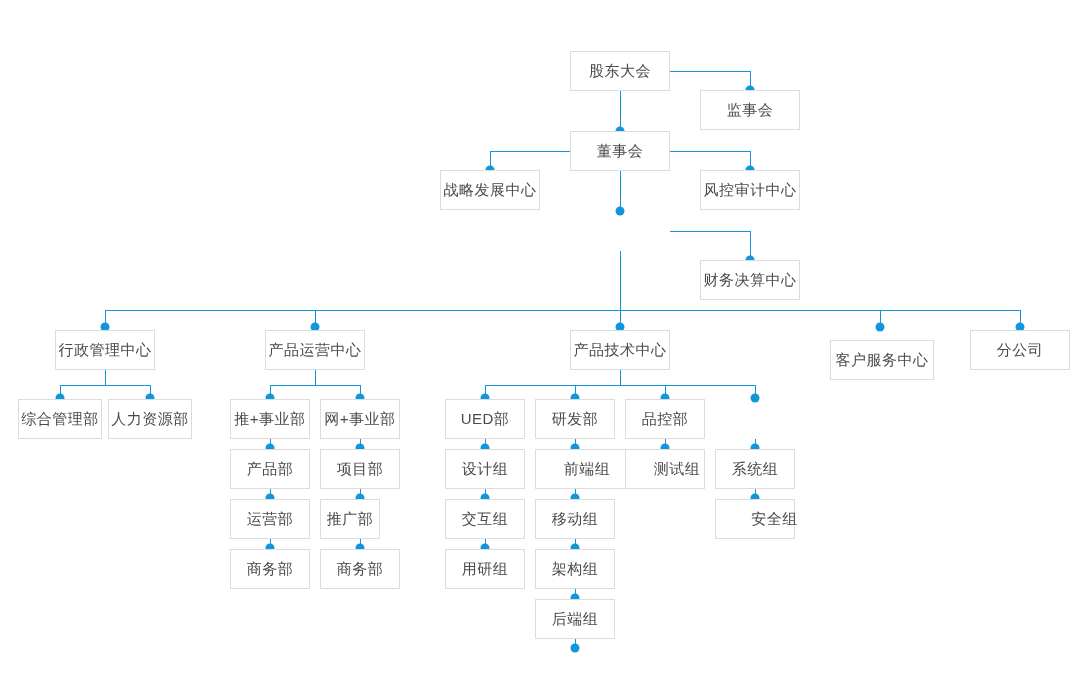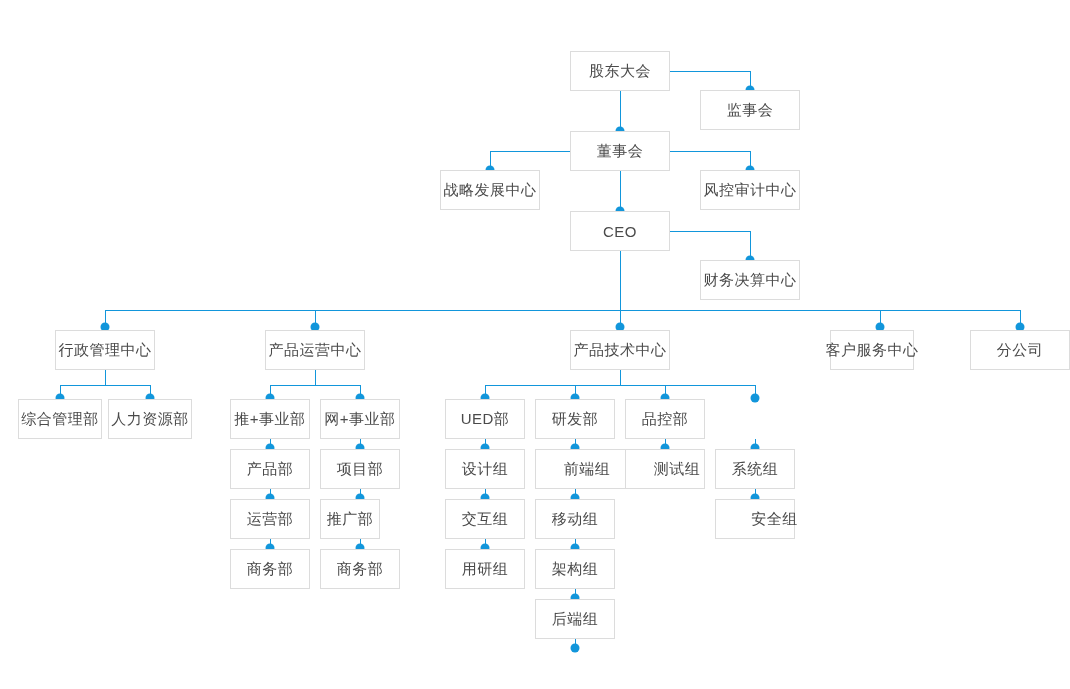--- a/index.html
+++ b/index.html
@@ -139,27 +139,26 @@
       <div class="dot" style="left: 755px; top: 448px;"></div>
       <div class="ln v" style="left: 755px; top: 489px; height: 10px;"></div>
       <div class="dot" style="left: 755px; top: 498px;"></div>
     </div>
 
   <div class="node" style="left:570px;top:51px;width:100px;">股东大会</div>
   <div class="node" style="left:700px;top:90px;width:100px;">监事会</div>
   <div class="node" style="left:570px;top:131px;width:100px;">董事会</div>
   <div class="node" style="left:440px;top:170px;width:100px;">战略发展中心</div>
   <div class="node" style="left:700px;top:170px;width:100px;">风控审计中心</div>
-  <div class="node" style="left:570px;top:211px;width:100px;">CEO</div>
   <div class="node" style="left:700px;top:260px;width:100px;">财务决算中心</div>
 
   <div class="node" style="left:55px;top:330px;width:100px;">行政管理中心</div>
   <div class="node" style="left:265px;top:330px;width:100px;">产品运营中心</div>
   <div class="node" style="left:570px;top:330px;width:100px;">产品技术中心</div>
-  <div class="node" style="left:830px;top:330px;width:84px;">客户服务中心</div>
+  <div class="node" style="left:830px;top:340px;width:104px;">客户服务中心</div>
   <div class="node" style="left:970px;top:330px;width:100px;">分公司</div>
 
   <div class="node" style="left:18px;top:399px;width:84px;">综合管理部</div>
   <div class="node" style="left:108px;top:399px;width:84px;">人力资源部</div>
 
   <div class="node" style="left:230px;top:399px;width:80px;">推+事业部</div>
   <div class="node" style="left:230px;top:449px;width:80px;">产品部</div>
   <div class="node" style="left:230px;top:499px;width:80px;">运营部</div>
   <div class="node" style="left:230px;top:549px;width:80px;">商务部</div>
 

